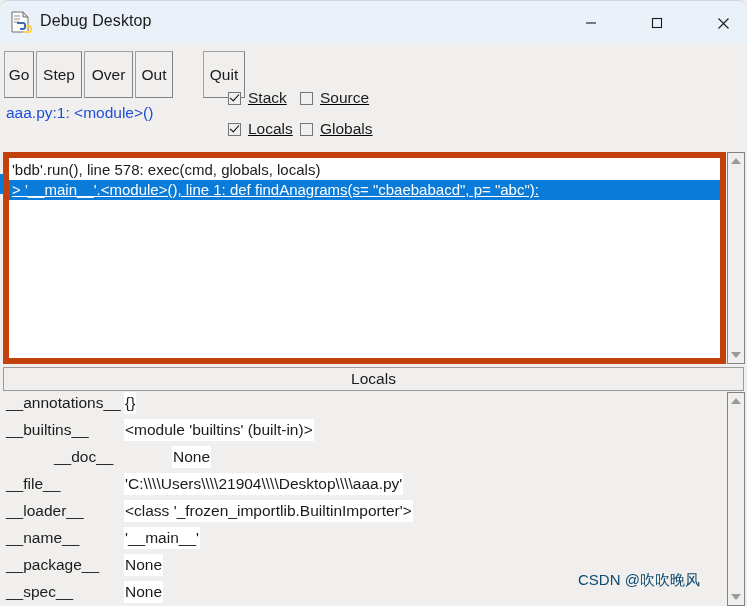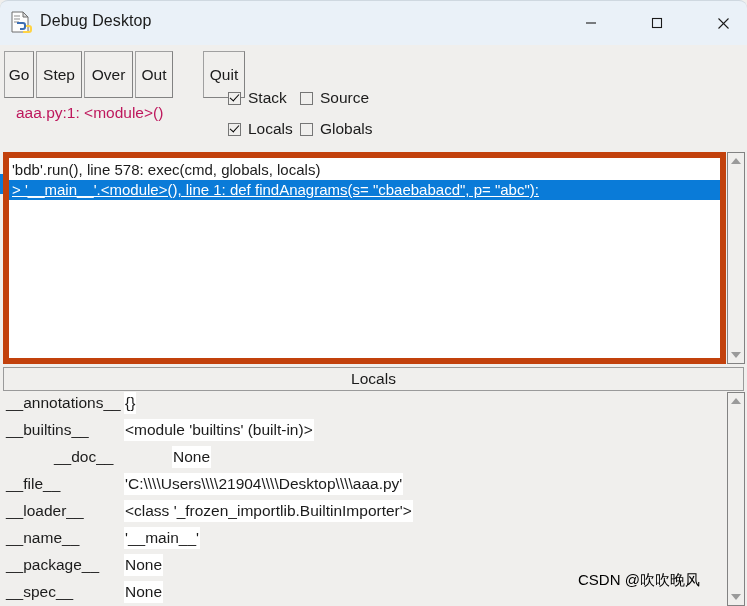--- a/index.html
+++ b/index.html
@@ -82,20 +82,21 @@
     align-items: center;
     justify-content: center;
     font-family: "Liberation Sans", sans-serif;
   }
 
   .chk-wrap {
     position: absolute;
     display: flex;
     align-items: center;
     white-space: nowrap;
+    text-decoration: underline;
   }
   .chkbox {
     width: 13px; height: 13px;
     border: 1px solid #767676;
     background: #f0efed;
     box-sizing: border-box;
     position: relative;
     margin-right: 7px;
     flex: none;
   }
@@ -108,23 +109,23 @@
     border-width: 0 1.6px 1.6px 0;
     transform: rotate(42deg);
   }
   .chk-label {
     font-size: 15.5px;
     color: #1b1b1b;
   }
 
   #statusline {
     position: absolute;
-    left: 16px; top: 104px;
-    font-size: 15.5px;
-    color: #be185d;
+    left: 6px; top: 104px;
+    font-size: 15.5px;
+    color: #1d4ed8;
     white-space: nowrap;
   }
 
   
   #stack-panel {
     position: absolute;
     left: 3px; top: 152px;
     width: 723px; height: 212px;
     background: #ffffff;
     border: 6px solid #c2410c;
@@ -236,21 +237,21 @@
   }
 
   #locals-scroll { left: 727px; top: 392px; width: 18px; height: 214px; }
   #locals-scroll .arrow.a-up   { top: 0; }
   #locals-scroll .arrow.a-down { bottom: 0; }
 
   #watermark {
     position: absolute;
     left: 578px; top: 571px;
     font-size: 15px;
-    color: #000000;
+    color: #0c4a6e;
     white-space: nowrap;
     font-family: "Liberation Sans", sans-serif;
   }
 </style>
 </head>
 <body>
 
 <div id="window">
 
   <div id="titlebar">

